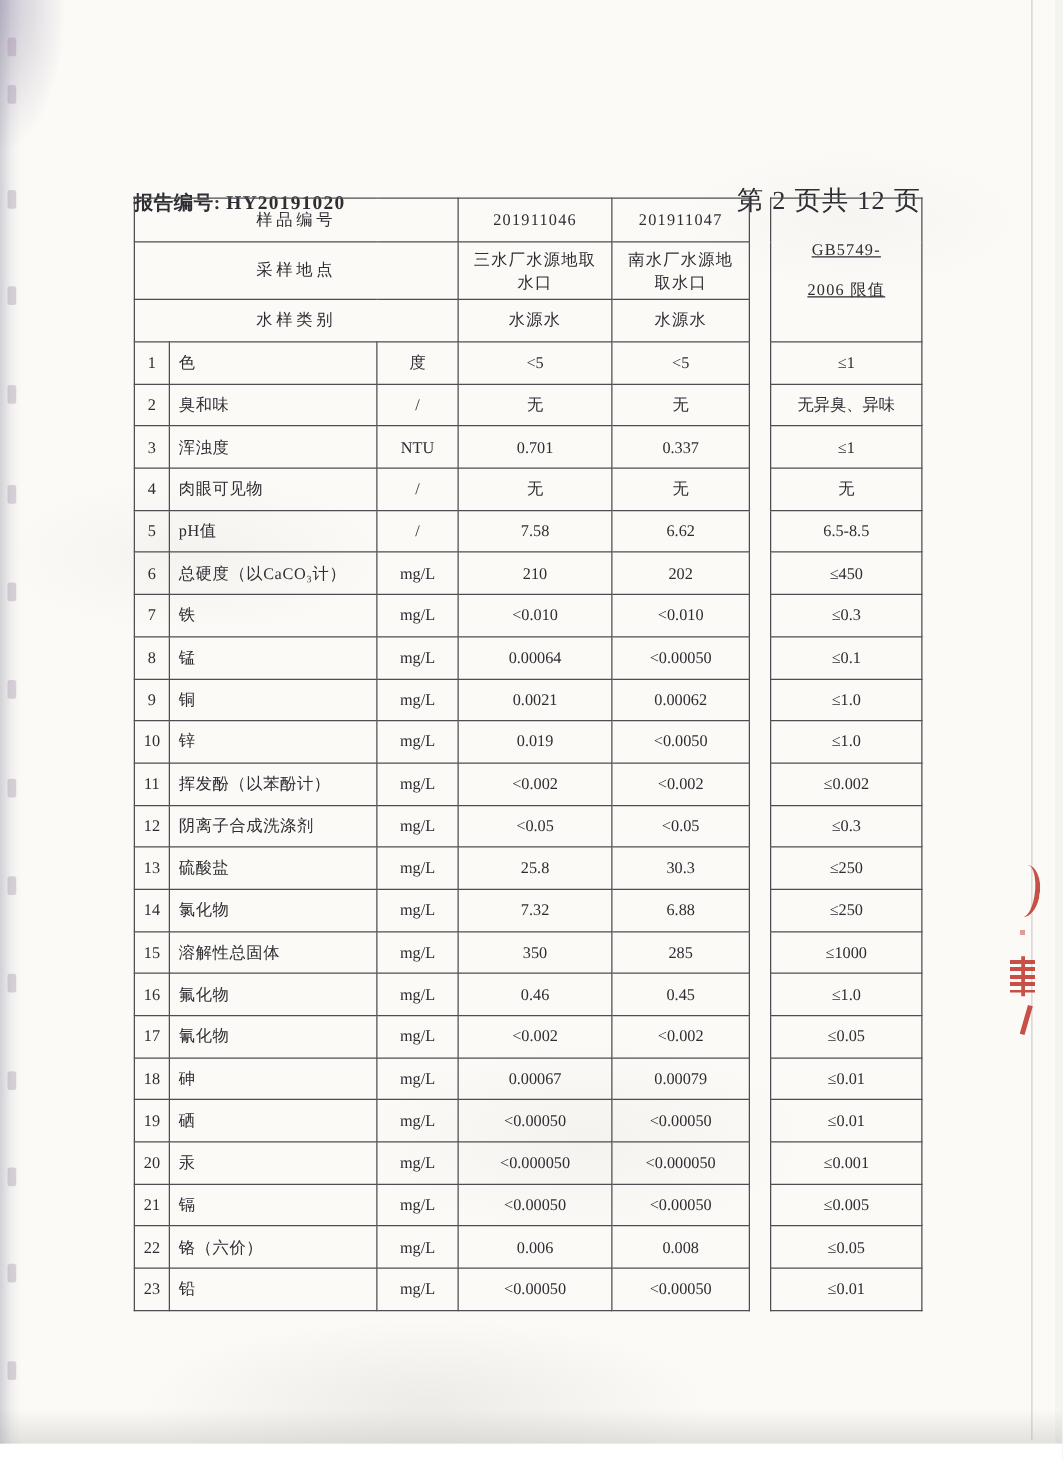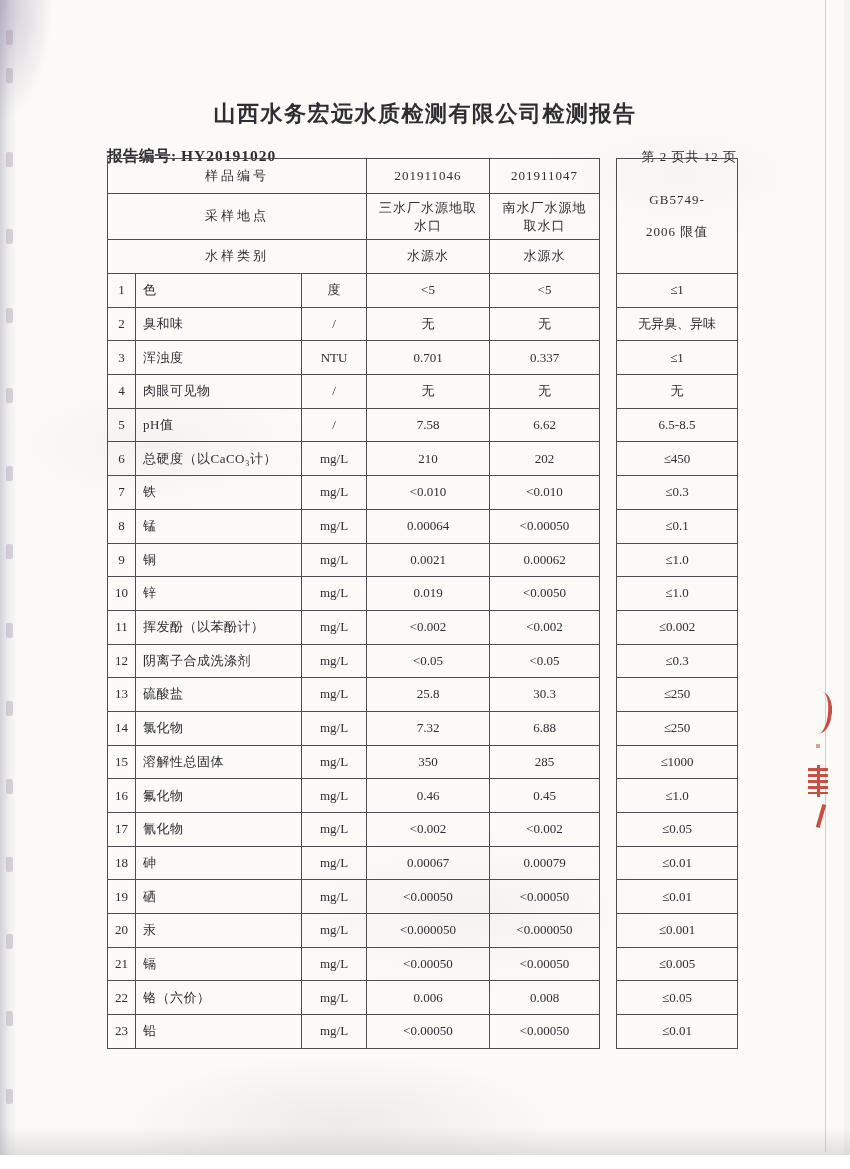--- a/index.html
+++ b/index.html
@@ -47,34 +47,34 @@
     background:repeating-linear-gradient(180deg,var(--stamp-red) 0 3px,rgba(0,0,0,0) 3px 6px);}
   .stamp-bar{position:absolute;left:11px;top:73px;width:3px;height:32px;background:var(--stamp-red);}
   .stamp-stroke{position:absolute;left:13px;top:112px;width:4px;height:24px;background:var(--stamp-red);transform:rotate(16deg);}
 
   .title{position:absolute;top:99px;left:0;width:850px;text-align:center;
     font-size:22px;font-weight:bold;letter-spacing:1.5px;}
   .meta-row{position:absolute;top:146px;left:107px;width:630px;
     display:flex;justify-content:space-between;align-items:baseline;font-size:15.5px;}
   .report-no{font-weight:bold;letter-spacing:.5px;}
   .report-no .num{font-weight:bold;letter-spacing:1px;}
-  .page-ind{font-size:13px;letter-spacing:1px;}
+  .page-ind{font-size:21px;letter-spacing:1px;}
 
   table.report-table{position:absolute;top:158px;left:107px;width:630px;
     border-collapse:collapse;table-layout:fixed;font-size:13px;border-radius:16px;}
   .report-table td{border:1px solid var(--table-line);text-align:center;
     vertical-align:middle;padding:0;overflow:hidden;line-height:1.25;}
   .report-table td.gap{border:none;background:transparent;}
   .report-table td.name{text-align:left;padding-left:7px;letter-spacing:.5px;}
   .report-table thead td{letter-spacing:1px;}
   .report-table thead td.hlabel{letter-spacing:3px;}
   .report-table thead td.loc{padding:0 10px;line-height:1.35;}
   tr.h1{height:35px;} tr.h2{height:46px;} tr.h3{height:34px;}
   tbody tr{height:33.7px;}
-  .limit-box div{letter-spacing:1px;}
+  .limit-box div{letter-spacing:1px;text-decoration:underline;}
   .limit-box .l1{margin-bottom:16px;}
 </style>
 </head>
 <body>
 
 <div class="scan">
 
   <div class="edge-left"></div>
   <div class="corner-tl"></div>
   <div class="fold-line"></div>
@@ -100,21 +100,20 @@
     </div>
 
   <div class="stamp">
     <div class="stamp-arc"></div>
     <div class="stamp-dot"></div>
     <div class="stamp-bar"></div>
     <div class="stamp-blob"></div>
     <div class="stamp-stroke"></div>
   </div>
 
-  <div class="title">山西水务宏远水质检测有限公司检测报告</div>
   <div class="meta-row">
     <div class="report-no"><span>报告编号: </span><span class="num">HY20191020</span></div>
     <div class="page-ind">第 2 页共 12 页</div>
   </div>
 
   <table class="report-table">
     <colgroup>
       <col style="width:28px">
         <col style="width:166px">
         <col style="width:65px">

